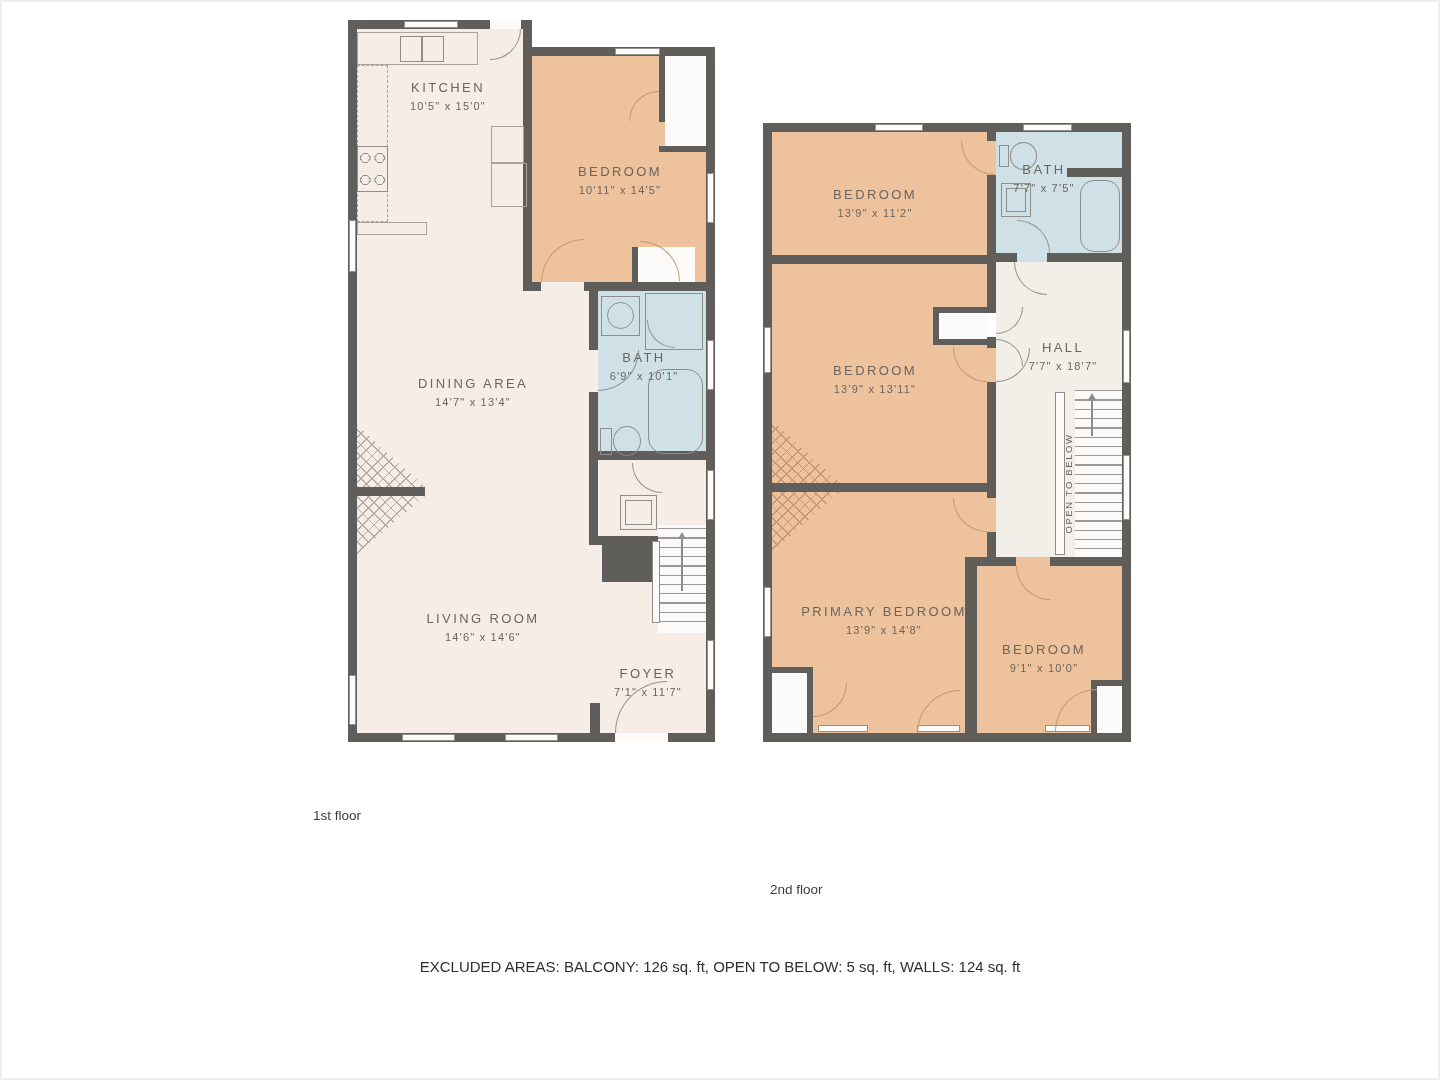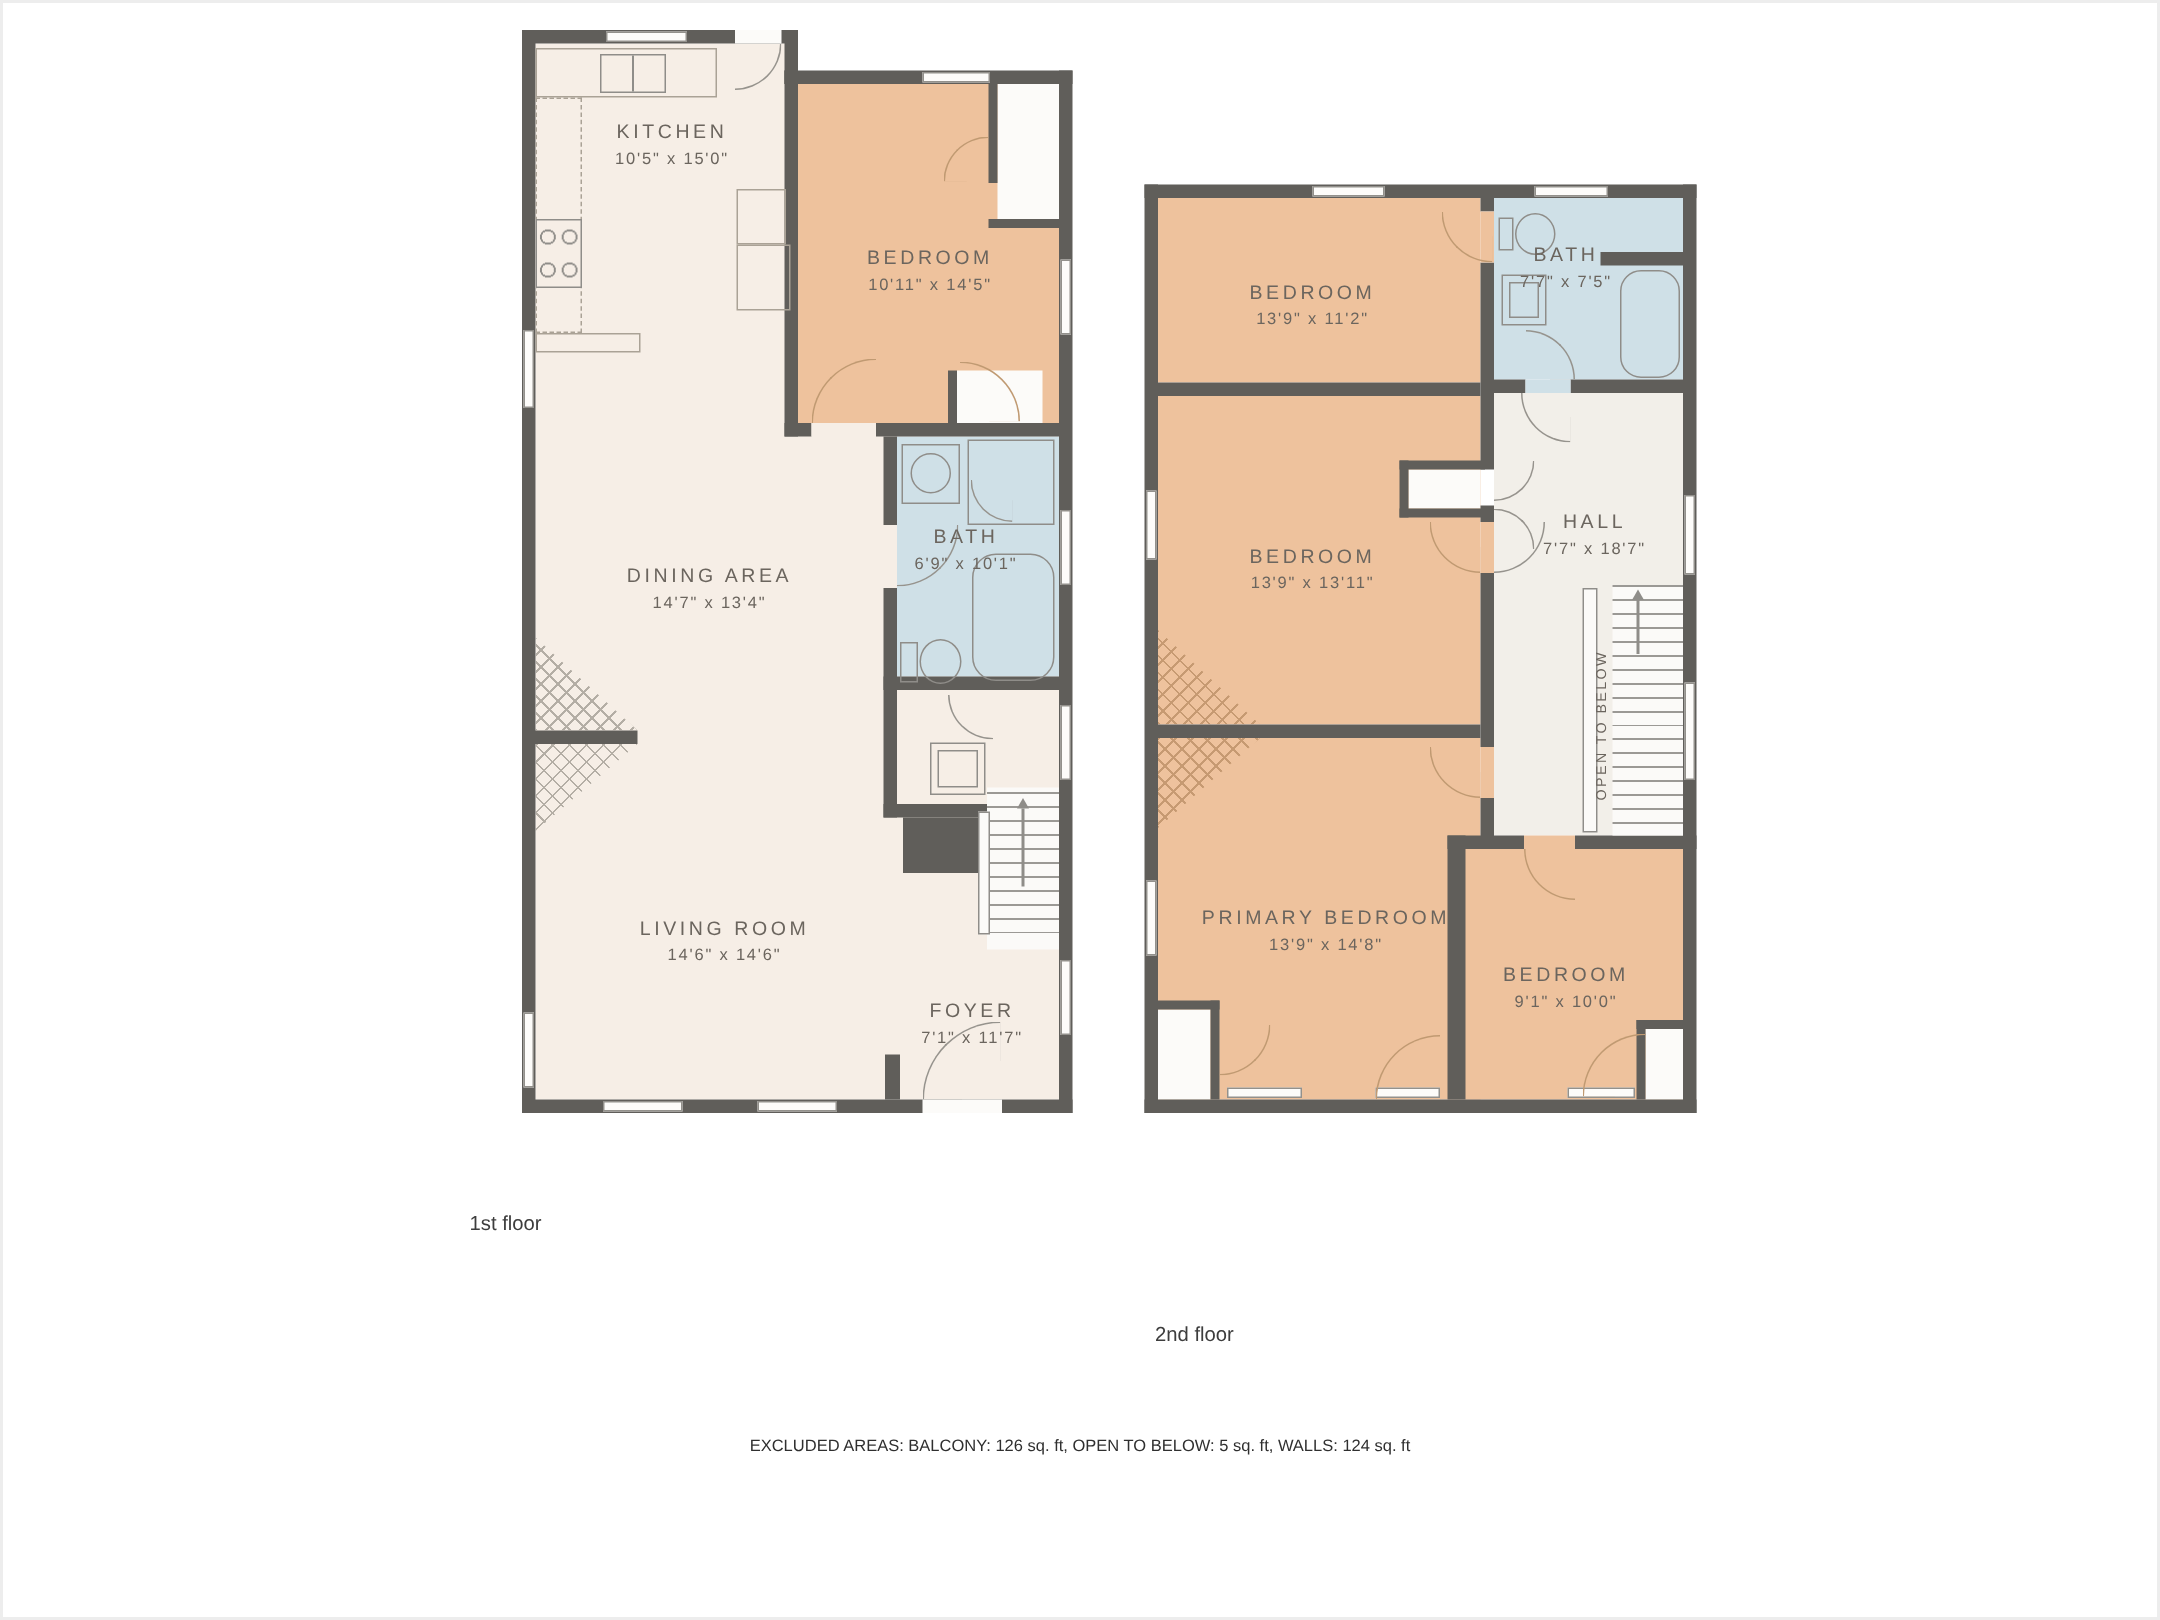--- a/index.html
+++ b/index.html
@@ -25,21 +25,21 @@
   .lab .nm{font-size:13px;letter-spacing:2.4px;}
   .lab .dm{font-size:11px;letter-spacing:1.2px;margin-top:5px;}
   .cap{position:absolute;font-size:13.5px;color:#3d3d3d;}
   .otb{position:absolute;font-size:9.5px;letter-spacing:1.6px;color:#6b655e;white-space:nowrap;transform:rotate(-90deg);text-align:center;}
   .ah{position:absolute;width:0;height:0;border-left:4px solid transparent;border-right:4px solid transparent;border-bottom:7px solid #8f8d89;}
   .al{position:absolute;width:1.6px;background:#8f8d89;}
   .circle{border-radius:50% !important;}
   .sum{position:absolute;left:0;width:1440px;text-align:center;color:#2f2f2f;}
   .sum .t1{font-size:17px;font-weight:bold;margin-bottom:7px;}
   .sum .t2{font-size:15.5px;margin-bottom:7px;}
-  .sum .t3{font-size:11px;}
+  .sum .t3{font-size:15px;}
   .sum .t4{font-size:10.5px;font-weight:bold;color:#4c4c4c;letter-spacing:.4px;margin-top:16px;}
   .basin{background-image:linear-gradient(to right,transparent calc(50% - .7px),#8f8d89 calc(50% - .7px),#8f8d89 calc(50% + .7px),transparent calc(50% + .7px));}
   .burners{background-image:radial-gradient(circle at 50% 50%,transparent 4px,#8f8d89 4px,#8f8d89 5.2px,transparent 5.2px);background-size:50% 50%;}
 </style>
 </head>
 <body>
 
 <div class="canvas">
 
   <div class="floor" style="left:313px;top:20px;width:393px;height:722px;margin-left:35px;">

